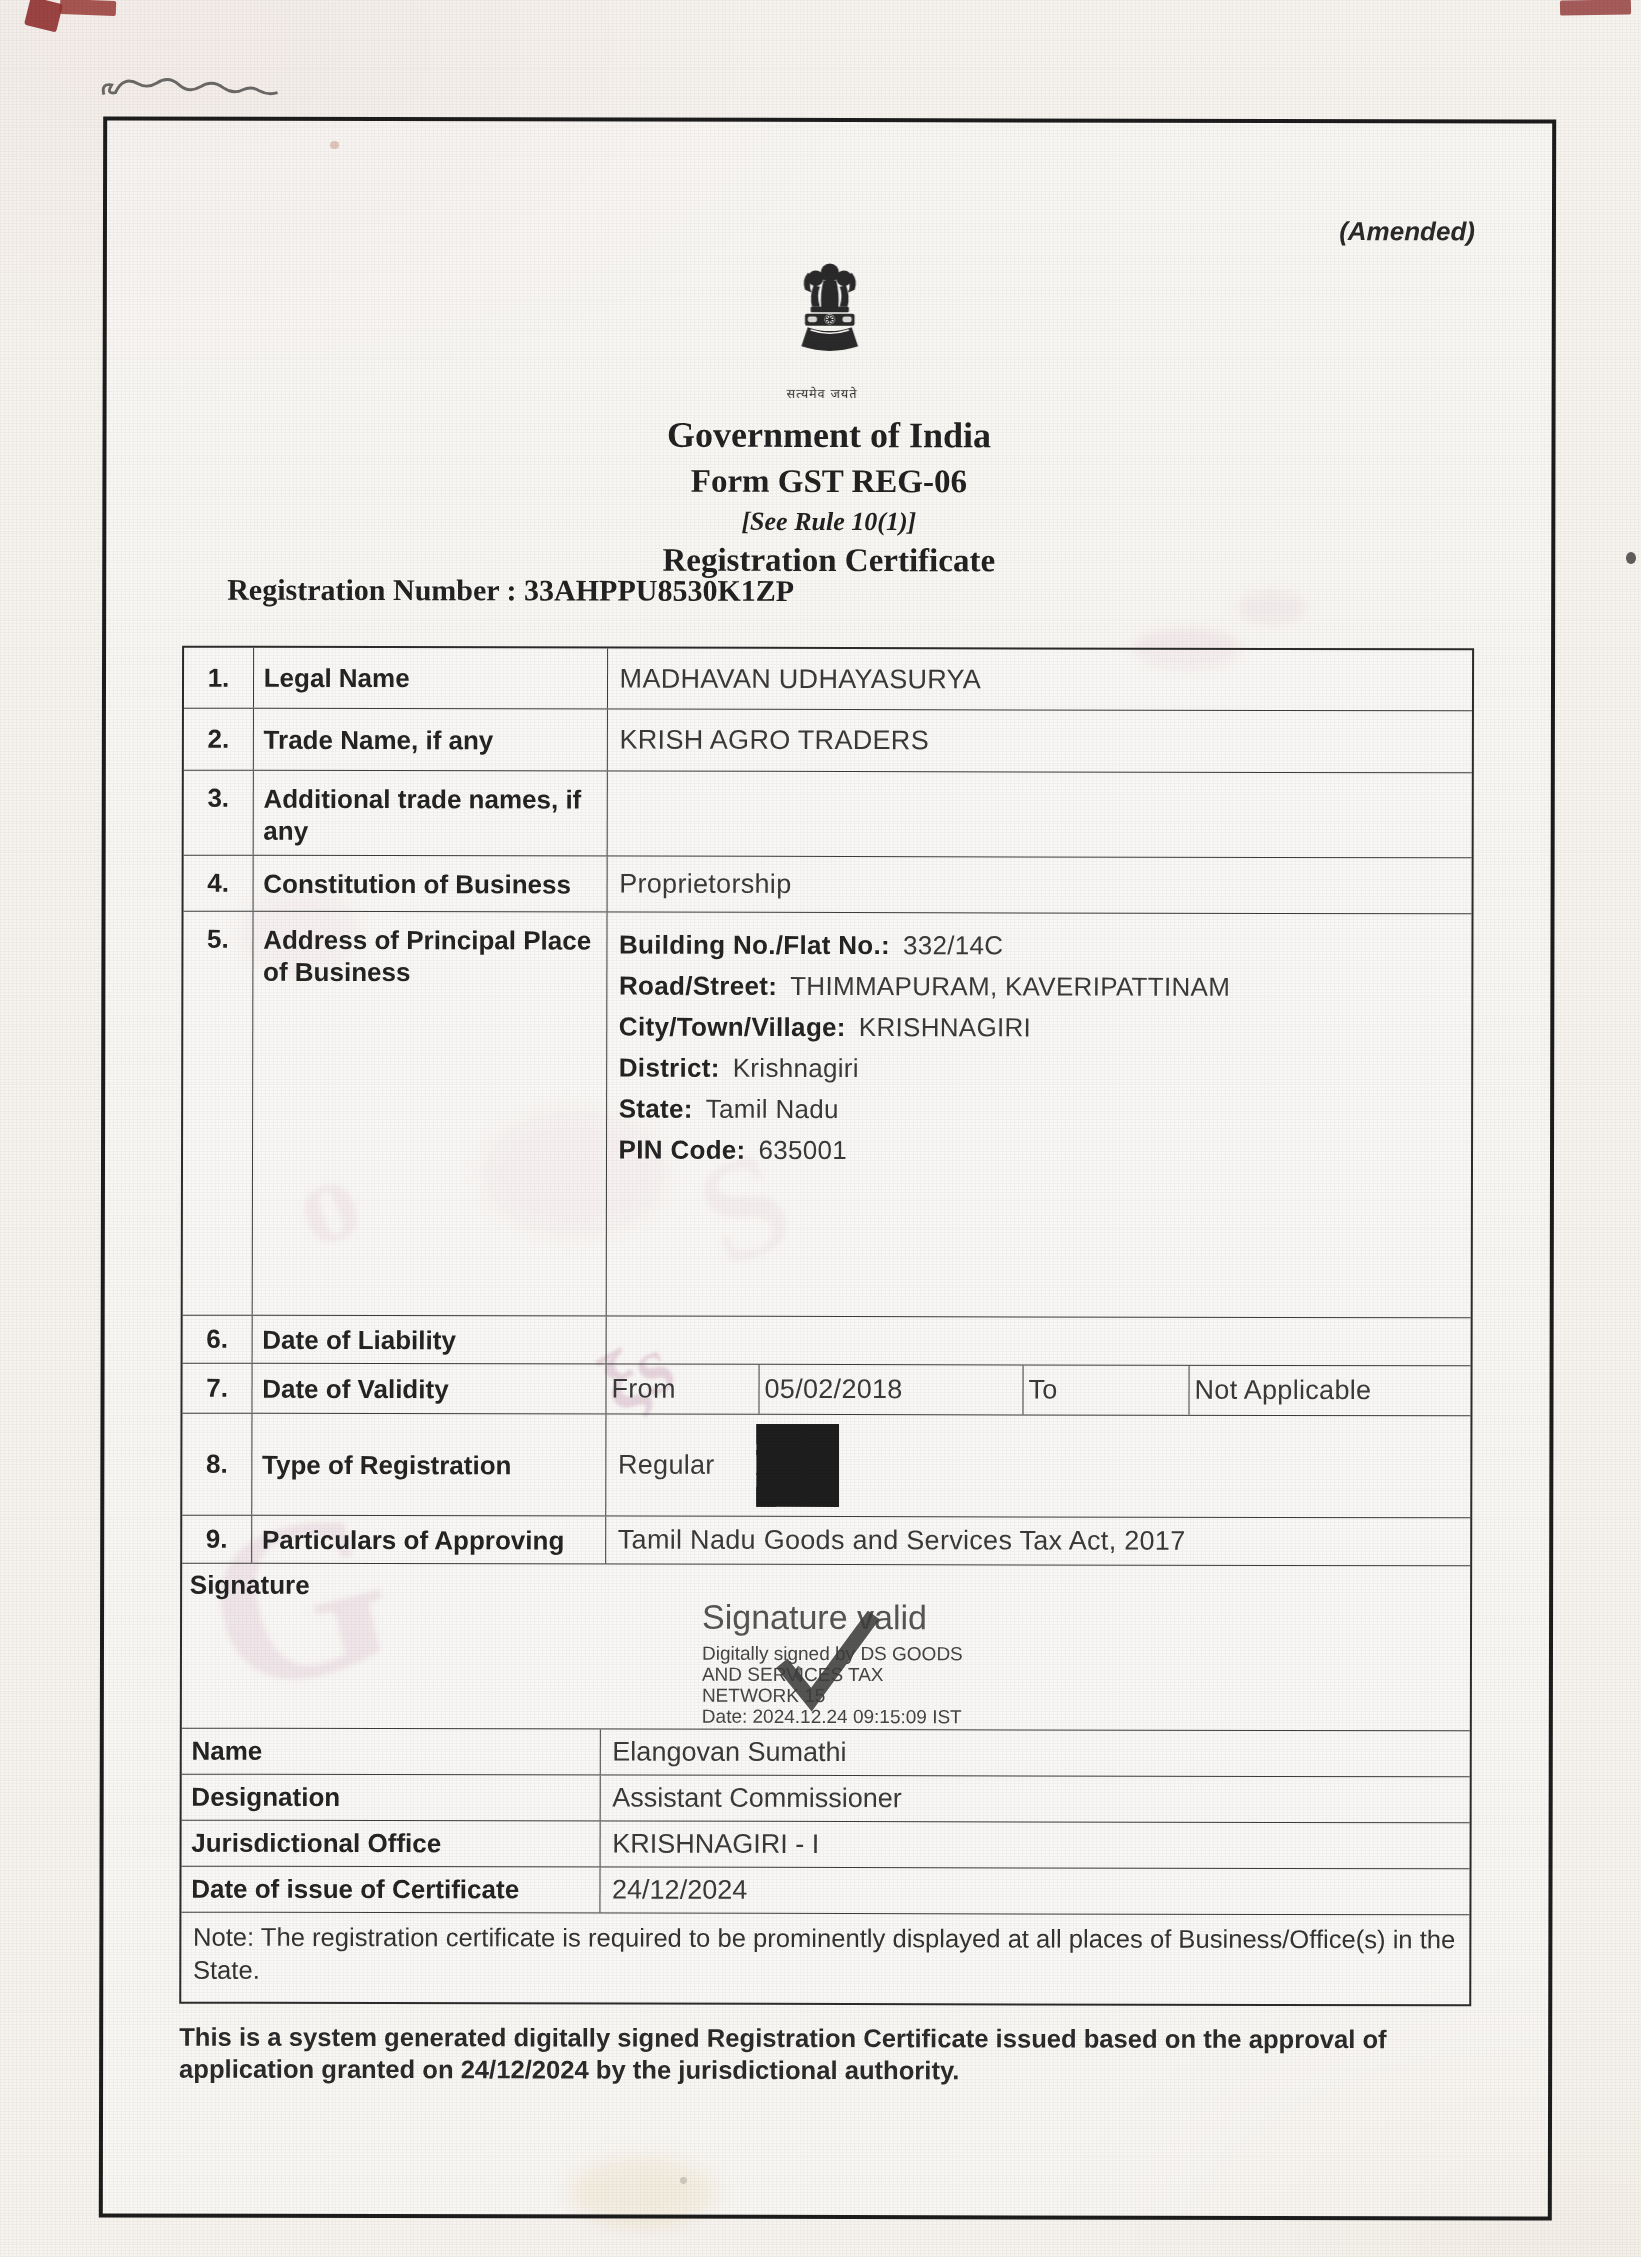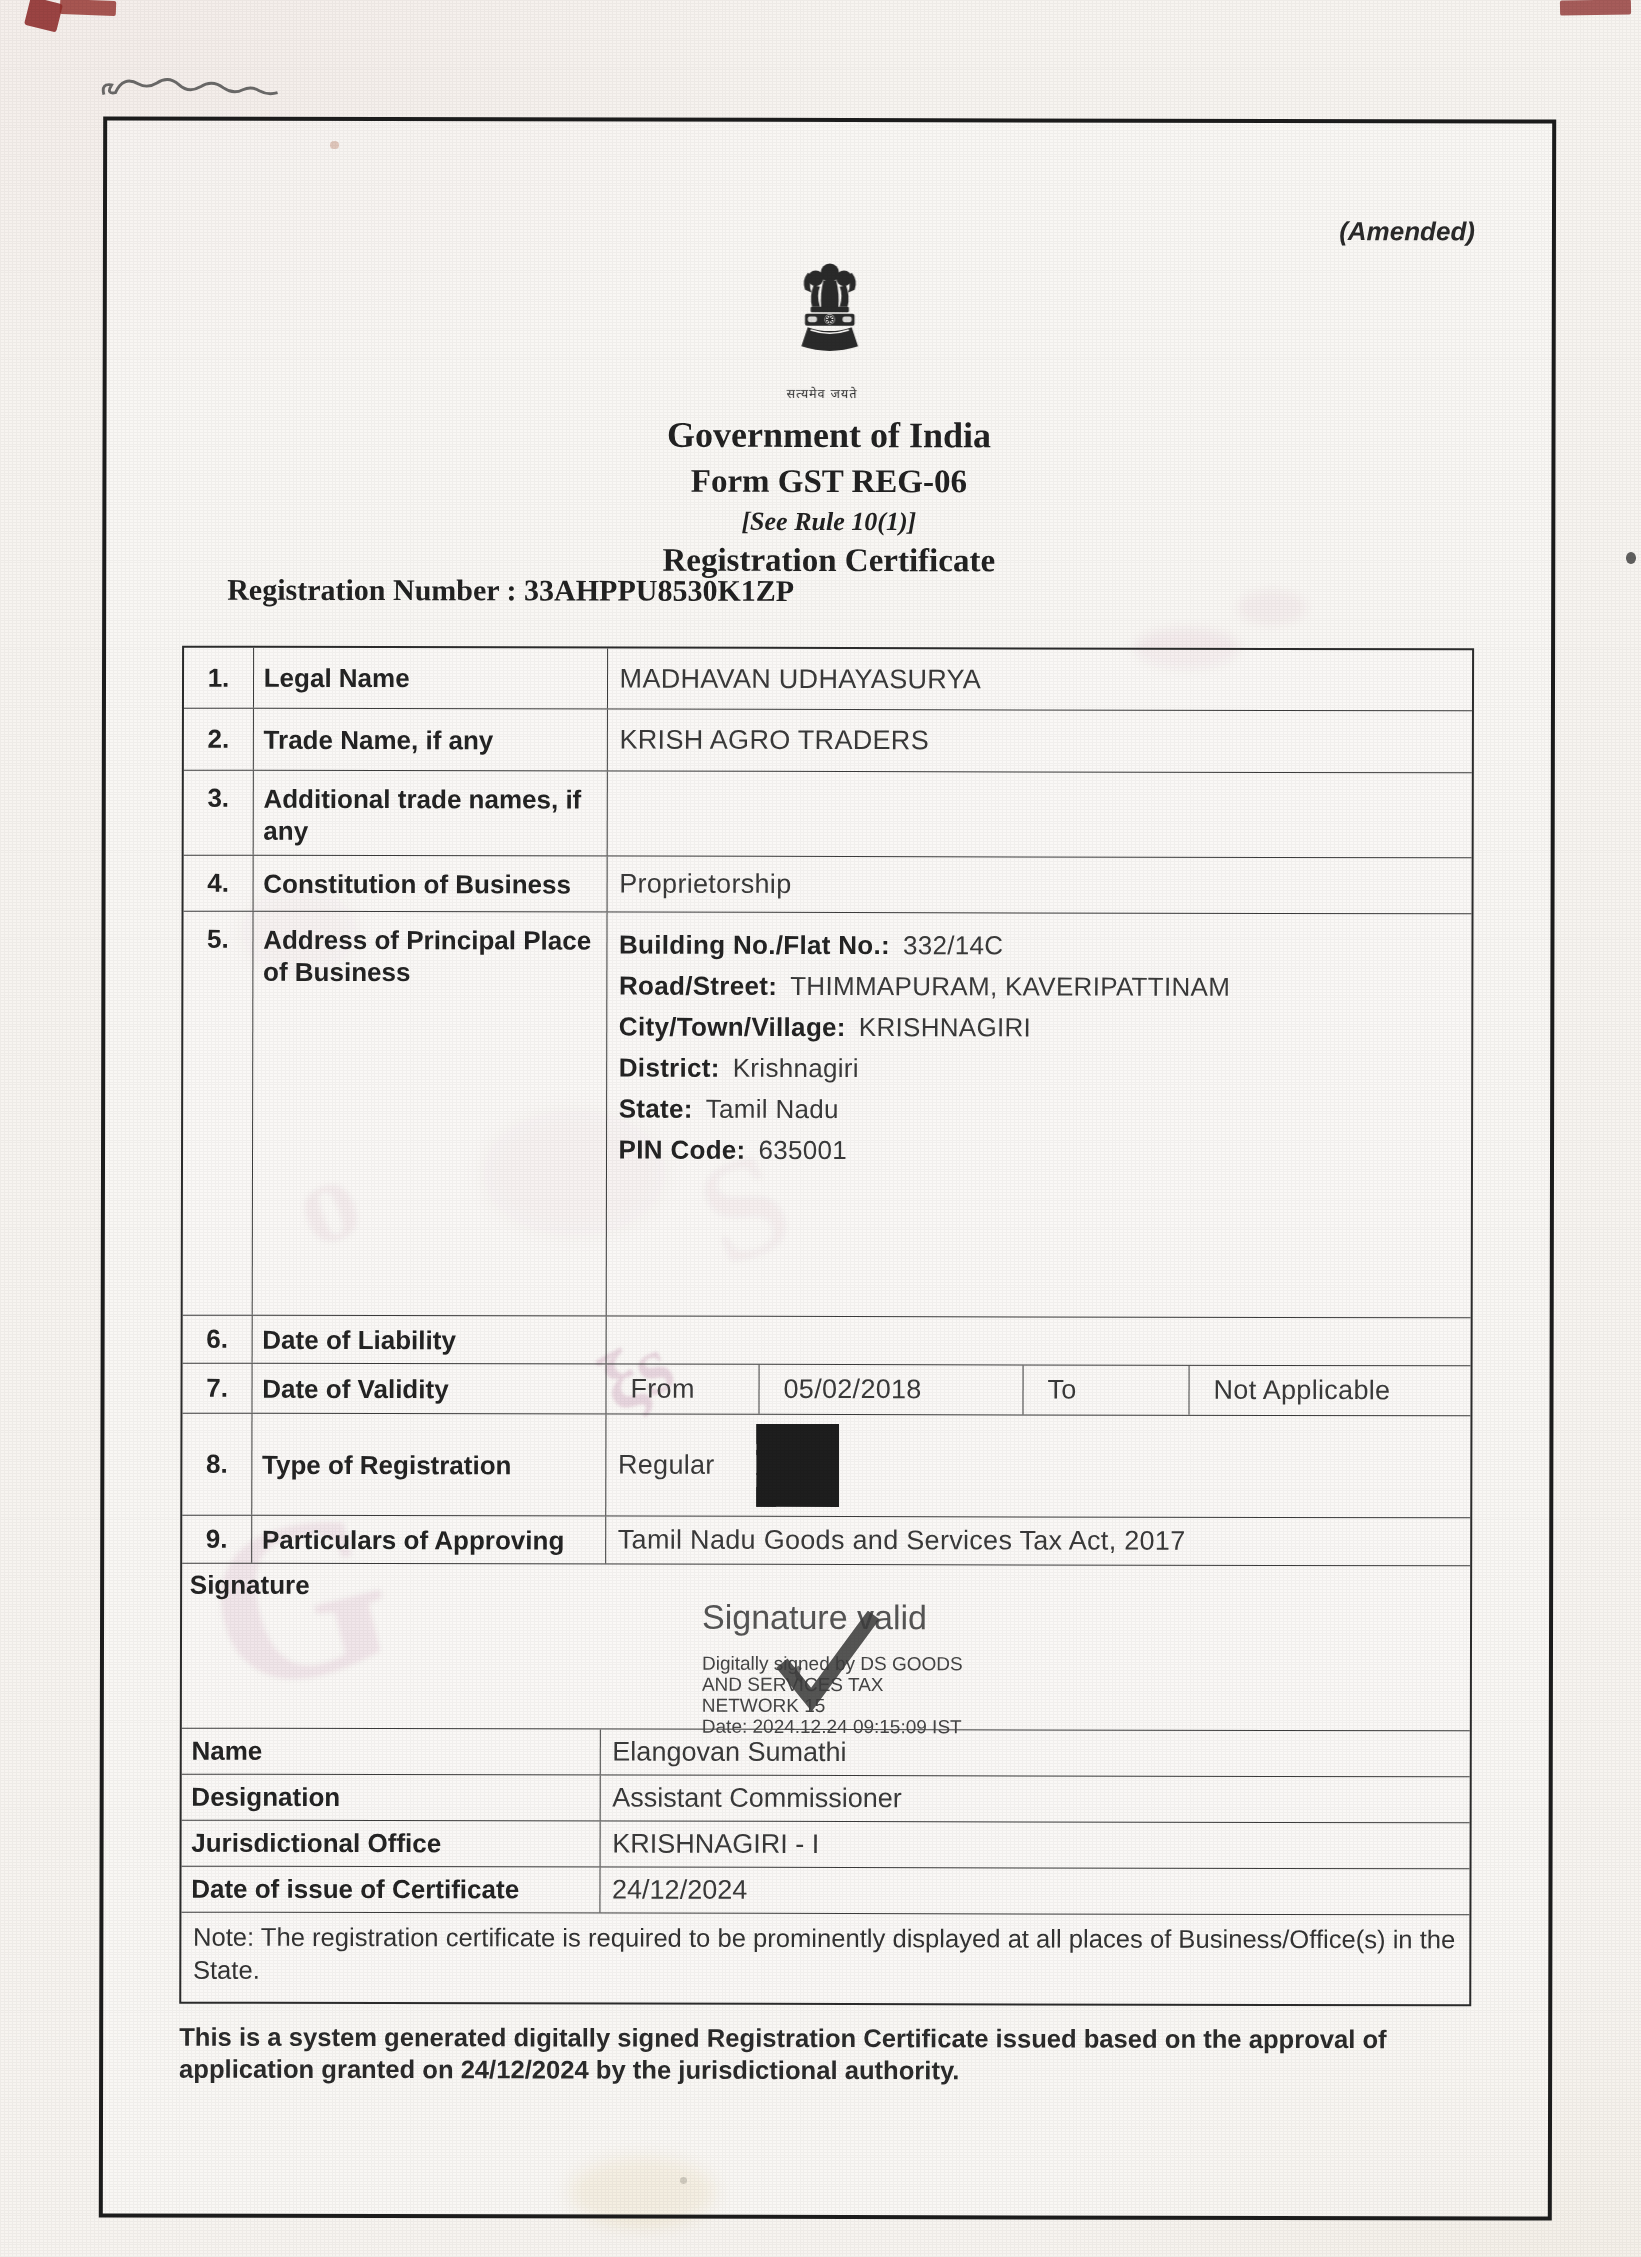--- a/index.html
+++ b/index.html
@@ -57,30 +57,30 @@
     justify-content:center;font-weight:bold;font-size:26px;color:#242424;box-sizing:border-box;}
   .clabel{width:354px;border-right:1.9px solid #3c3c3c;display:flex;align-items:center;
     padding:0 9.7px;font-weight:bold;font-size:26px;color:#242424;box-sizing:border-box;line-height:32px;}
   .cval{flex:1;display:flex;align-items:center;padding:0 11.6px;font-size:27px;color:#3a3a3a;
     letter-spacing:0.3px;box-sizing:border-box;}
   .top .cno,.top .clabel,.top .cval{align-items:flex-start;padding-top:11.6px;}
   .addr{display:block;padding-top:13.5px;}
   .addr-line{font-size:26px;line-height:41px;color:#3a3a3a;}
   .addr-line .b{font-weight:bold;color:#242424;margin-right:13px;}
   .validity{padding:0;align-items:stretch;}
-  .vcell{display:flex;align-items:center;padding-left:24px;border-right:1.9px solid #3c3c3c;
+  .vcell{display:flex;align-items:center;padding-left:5px;border-right:1.9px solid #3c3c3c;
     box-sizing:border-box;font-size:27px;color:#3a3a3a;}
   .vcell.last{border-right:none;flex:1;}
   .qr{position:absolute;left:574px;top:8.7px;}
   
   .sigrow{height:165px;display:block;}
   .siglabel{position:absolute;left:7.7px;top:5.8px;font-weight:bold;font-size:26px;color:#242424;}
   .sigblock{position:absolute;left:520px;top:33px;color:#4f4f4f;}
   .sigvalid{font-size:34px;color:#555;}
-  .sigsmall{margin-top:16px;font-size:19px;line-height:21px;color:#454545;}
+  .sigsmall{margin-top:6px;font-size:19px;line-height:21px;color:#454545;}
   .check{position:absolute;left:591px;top:46px;}
   
   .off{height:46px;}
   .olabel{width:419px;border-right:1.9px solid #3c3c3c;display:flex;align-items:center;
     padding:0 9.7px;font-weight:bold;font-size:26px;color:#242424;box-sizing:border-box;}
   .oval{flex:1;display:flex;align-items:center;padding:0 11.6px;font-size:27px;color:#3a3a3a;}
   .noterow{height:89px;display:block;padding:7.7px 11.6px;font-size:25.6px;line-height:33px;
     color:#333;box-sizing:border-box;}
   .footer{position:absolute;left:76px;top:1900px;width:1325px;font-weight:bold;
     font-size:25.6px;line-height:32px;color:#2b2b2b;}

